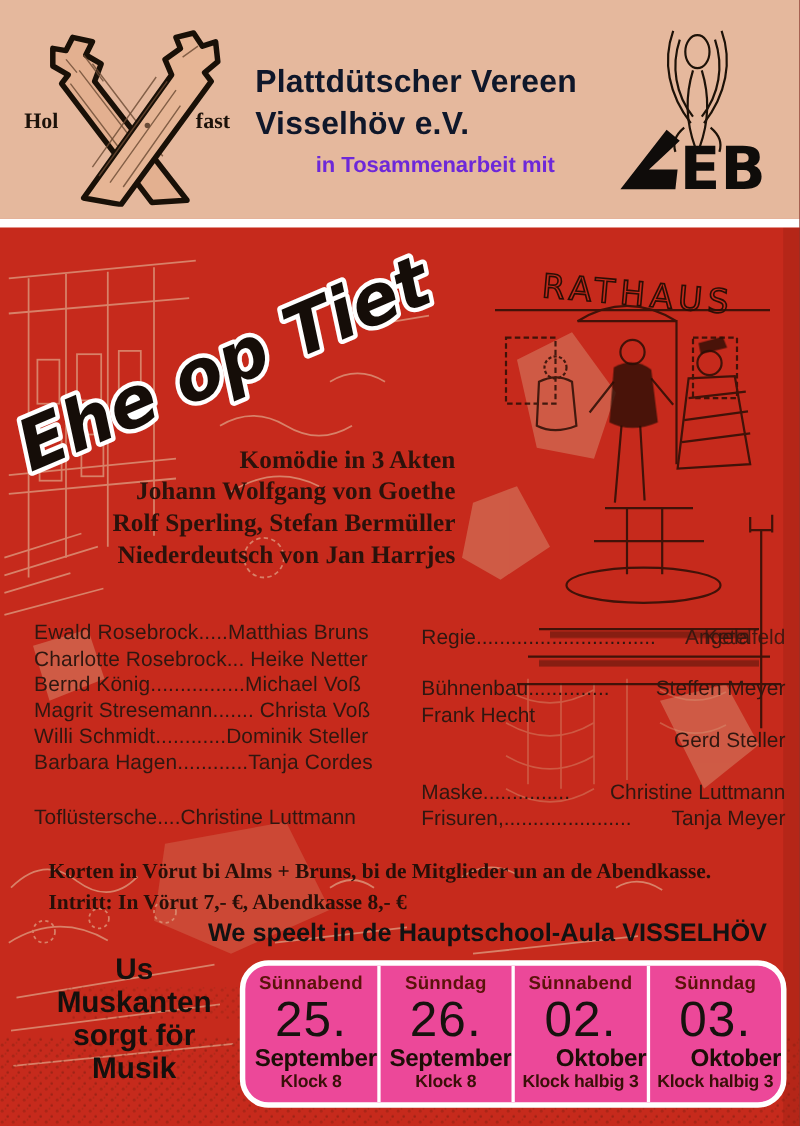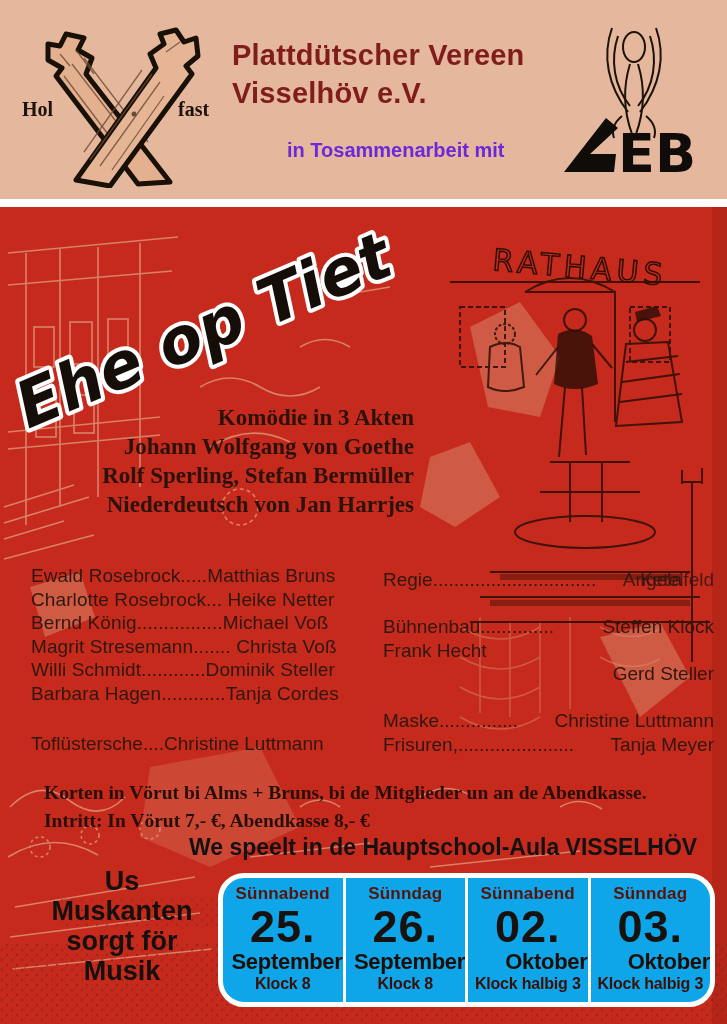--- a/index.html
+++ b/index.html
@@ -1,21 +1,21 @@
 <!DOCTYPE html>
 <html><head>
 <meta charset="utf-8">
 <style>
   html,body{margin:0;padding:0;background:#444;}
   .poster{position:relative;width:727px;height:1024px;overflow:hidden;
           font-family:"Liberation Sans",sans-serif;background:#c62a1c;}
   
   .header{position:absolute;top:0;left:0;width:727px;height:199px;background:#e5b89d;}
-  .org-title{position:absolute;left:232px;top:36px;font-size:29px;font-weight:700;
-             line-height:38px;color:#7f1d1d;letter-spacing:.2px;white-space:nowrap;}
+  .org-title{position:absolute;left:232px;top:56px;font-size:29px;font-weight:700;
+             line-height:38px;color:#0f172a;letter-spacing:.2px;white-space:nowrap;}
   .coop{position:absolute;left:287px;top:139px;font-size:20px;font-weight:600;color:#6d28d9;white-space:nowrap;}
   .plank-logo{position:absolute;left:16px;top:12px;}
   .leb-logo{position:absolute;left:552px;top:20px;}
   .divider{position:absolute;top:199px;left:0;width:727px;height:8px;background:#ffffff;}
   
   .main{position:absolute;top:207px;left:0;width:727px;height:817px;background:#c62a1c;}
   .sketch{position:absolute;left:0;top:0;}
   .title-wrap{position:absolute;left:12px;top:26px;width:470px;height:250px;pointer-events:none;}
   .title-wrap text{font-family:"DejaVu Sans",sans-serif;font-style:italic;font-weight:700;
                    fill:#150d08;stroke:#ffffff;stroke-width:8px;stroke-linejoin:round;paint-order:stroke;}
@@ -31,25 +31,25 @@
   .overlap-wrap{position:relative;display:inline-block;}
   .overlap-b{position:absolute;right:0;top:0;opacity:.85;}
   .overlap-a{opacity:.9;margin-right:32px;display:inline-block;}
   .tickets{position:absolute;left:44px;top:572px;font-family:"Liberation Serif",serif;
            font-weight:700;font-size:19.5px;line-height:27.5px;color:#270f08;white-space:nowrap;}
   .venue{position:absolute;left:189px;top:627px;font-size:23px;font-weight:700;color:#121212;white-space:nowrap;}
   .music{position:absolute;left:16px;top:659px;width:212px;text-align:center;
          font-size:27px;font-weight:700;line-height:30px;color:#14100d;}
   
   .dates{position:absolute;left:218px;top:666px;width:497px;height:134px;box-sizing:border-box;
-         background:#0ea5e9;border:5px solid #ffffff;border-radius:26px;display:flex;overflow:hidden;}
+         background:#ec4899;border:5px solid #ffffff;border-radius:26px;display:flex;overflow:hidden;}
   .date-cell{flex:1 1 0;text-align:center;padding-top:6px;}
   .date-cell + .date-cell{border-left:3px solid #ffffff;}
   .d-day{font-size:17px;font-weight:700;color:#5a1309;line-height:20px;letter-spacing:.2px;}
-  .d-date{font-size:45px;font-weight:700;color:#17120e;line-height:46px;letter-spacing:1px;}
+  .d-date{font-size:45px;font-weight:400;color:#17120e;line-height:46px;letter-spacing:1px;}
   .d-month{font-size:22px;font-weight:700;color:#1d0e07;line-height:24px;letter-spacing:-.3px;text-align:right;}
   .d-time{font-size:16px;font-weight:700;color:#3a1008;line-height:20px;letter-spacing:-.2px;white-space:nowrap;}
 </style>
 </head>
 <body>
 
 <div class="poster">
 
   <div class="header">
 
@@ -202,21 +202,21 @@
       <div class="crew-row">
         <span>Regie...............................</span>
         <span class="overlap-wrap">
           <span class="overlap-a">Angela</span>
           <span class="overlap-b">Ketelfeld</span>
         </span>
       </div>
       <div class="spacer"></div>
       <div class="crew-row">
         <span>Bühnenbau..............</span>
-        <span class="r">Steffen Klock</span>
+        <span class="r">Steffen Meyer</span>
       </div>
       <div class="crew-row" style="">
         <span class="r">Frank Hecht</span>
       </div>
       <div class="crew-row" style="justify-content:flex-end">
         <span class="r">Gerd Steller</span>
       </div>
       <div class="spacer"></div>
       <div class="crew-row">
         <span>Maske...............</span>

